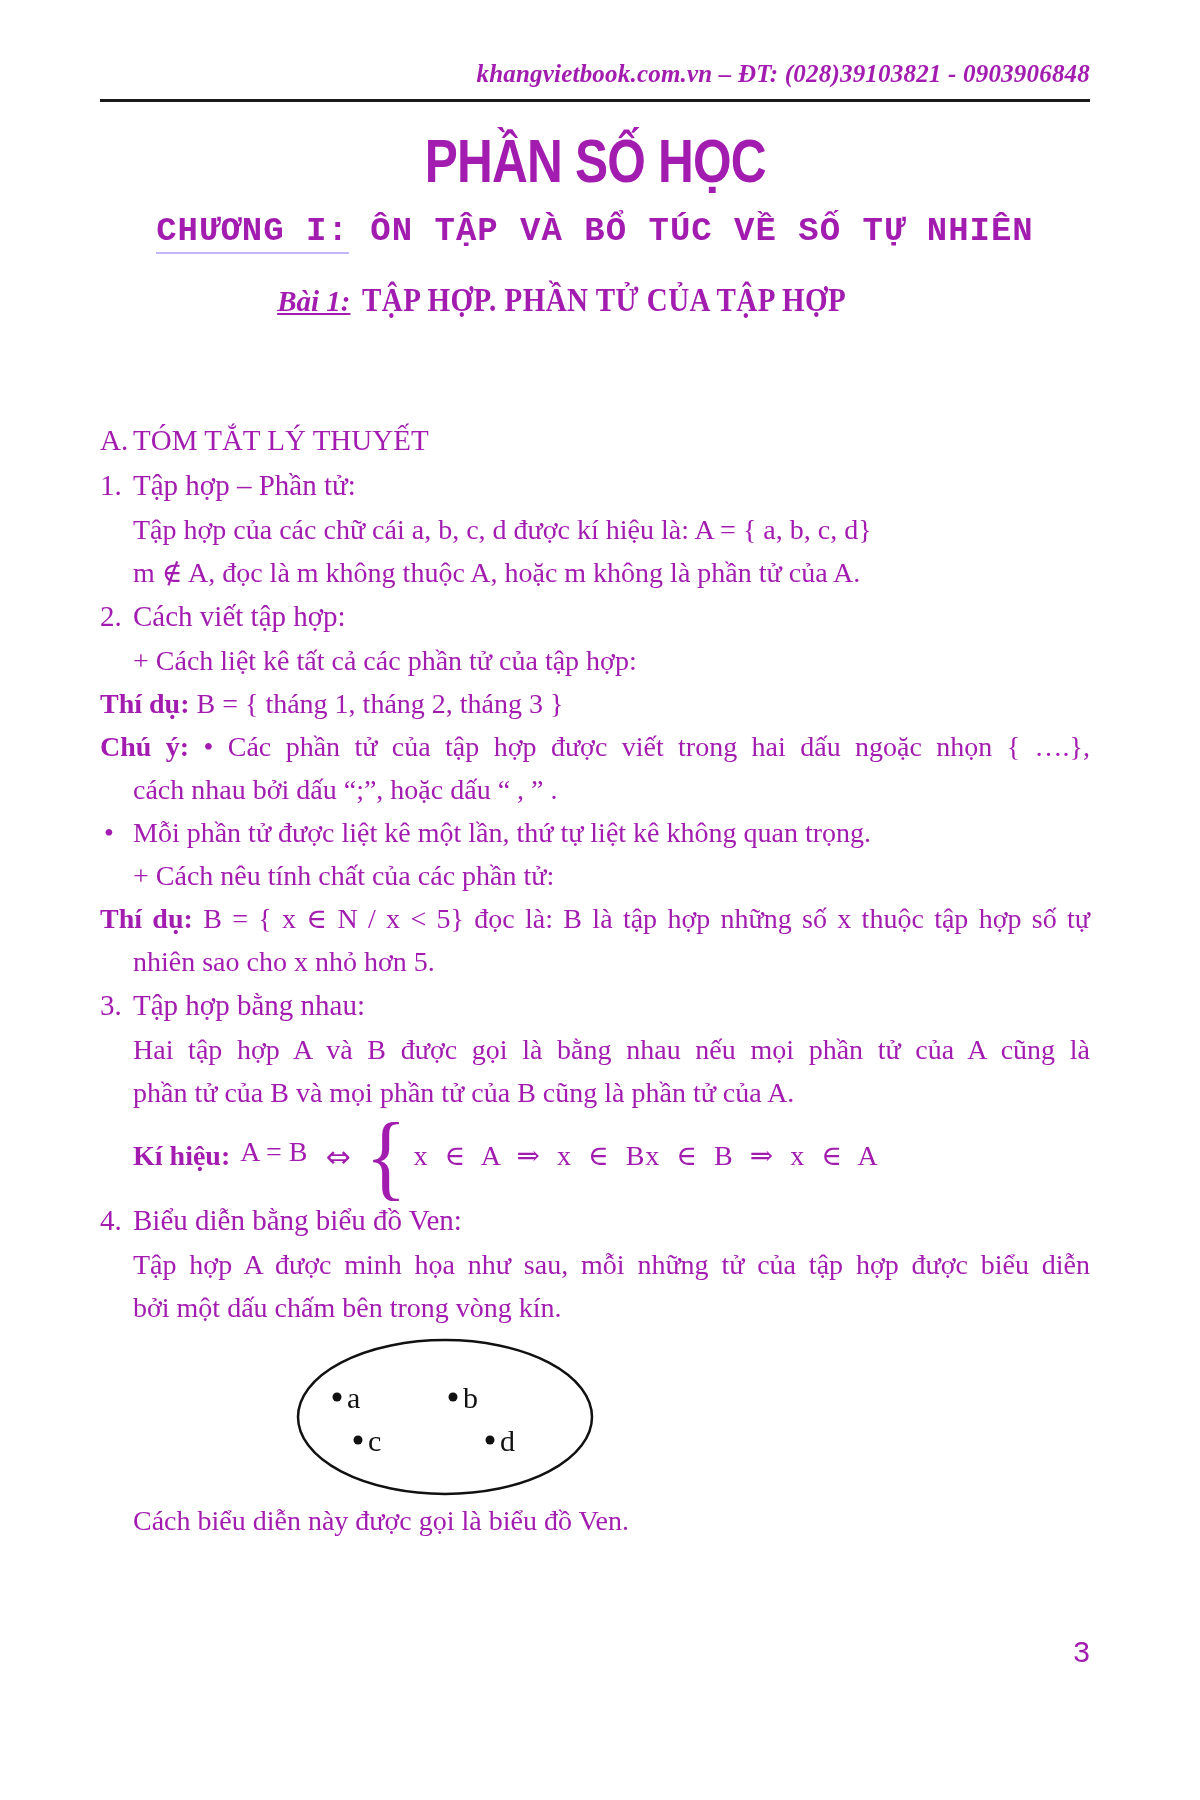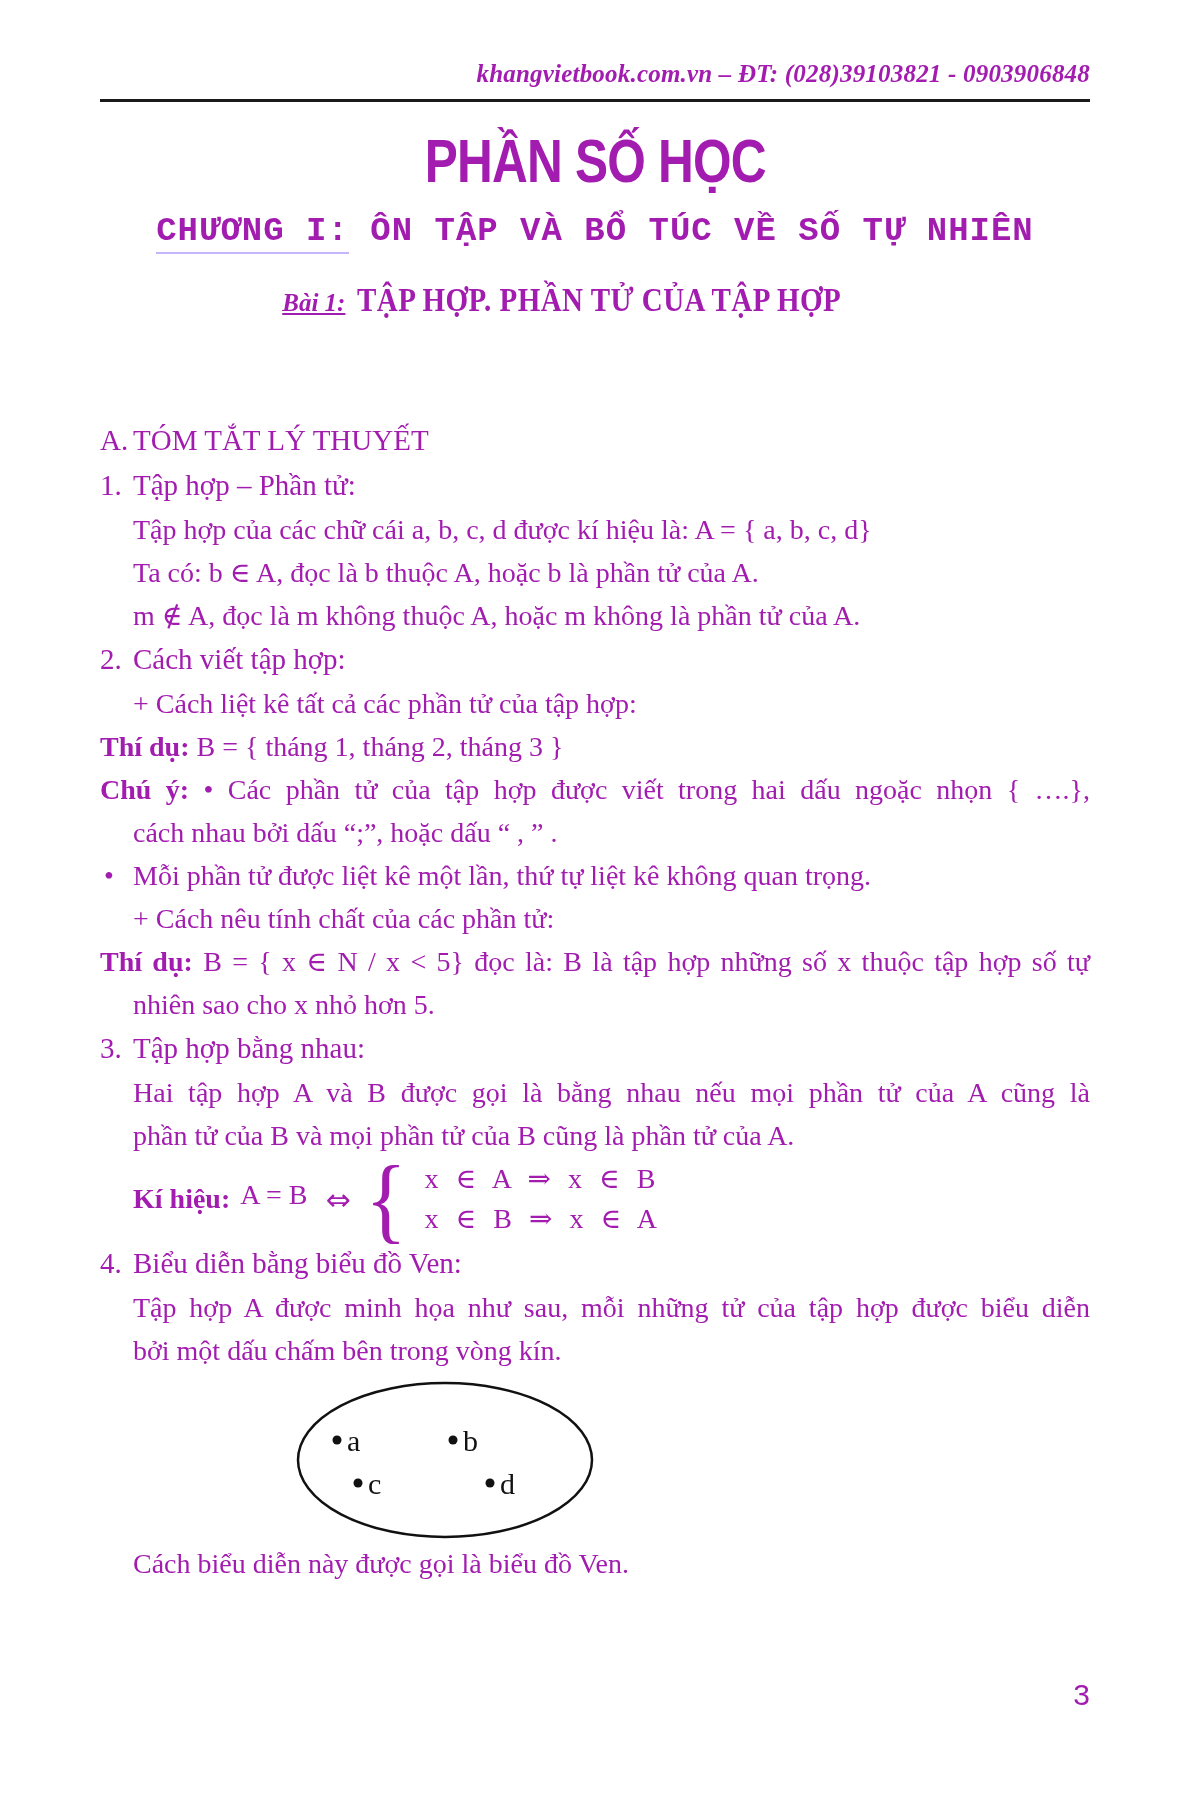--- a/index.html
+++ b/index.html
@@ -21,38 +21,38 @@
     display:inline-block;transform:scaleX(.8);transform-origin:center;
     font-family:"Liberation Sans","DejaVu Sans",sans-serif;
     font-weight:800;font-size:62px;line-height:78px;letter-spacing:-1px;white-space:nowrap;
   }
   
   .chapter{margin-top:8px;text-align:center;font-family:"Liberation Mono","DejaVu Sans Mono",monospace;
     font-weight:bold;font-size:34px;line-height:46px;letter-spacing:1px;white-space:nowrap;}
   .chapter .lbl{border-bottom:2px solid #c4b5fd;padding-bottom:2px;}
   
   .lesson{margin-top:28px;text-align:center;height:40px;white-space:nowrap;}
-  .lesson .lbl{font-style:italic;font-weight:bold;font-size:25px;text-decoration:underline;}
+  .lesson .lbl{font-style:italic;font-weight:bold;font-size:29px;text-decoration:underline;}
   .lesson .ttl{display:inline-block;margin-left:12px;font-weight:bold;font-size:33px;
     transform:scaleX(.88);transform-origin:left center;letter-spacing:.5px;}
   
   .head{font-weight:normal;font-size:29px;line-height:45px;}
   .head .hnum{display:inline-block;width:33px;}
   .secA{margin-top:96px;}
   .ln{font-size:28px;line-height:43px;}
   .ind{padding-left:33px;}
   .just{text-align:justify;text-align-last:justify;}
   .b{font-weight:bold;}
   .blt{display:inline-block;width:33px;padding-left:4px;box-sizing:border-box;}
   
   .formula{display:flex;align-items:center;margin-left:33px;height:84px;font-size:28px;}
   .formula .gap{margin:0 6px 8px 10px;text-align:right;}
   .equiv{font-size:30px;margin:0 12px;font-family:"DejaVu Sans",sans-serif;}
   .brace{font-size:96px;line-height:80px;font-weight:300;transform:scaleX(.9);}
-  .cases{display:flex;flex-direction:column;margin-left:16px;}
+  .cases{display:flex;flex-direction:row;margin-left:5px;}
   .case{font-size:28px;line-height:40px;letter-spacing:1px;word-spacing:8px;}
   
   .venn{margin:8px 0 0 195px;display:block;}
   .venn text{font-family:"Liberation Serif","DejaVu Serif",serif;font-size:30px;fill:#111;}
   .caption{margin-top:2px;}
   
   .pageno{margin-top:92px;text-align:right;
     font-family:"Liberation Sans","DejaVu Sans",sans-serif;font-size:30px;line-height:36px;}
 </style>
 </head>
@@ -75,21 +75,20 @@
   </div>
 
   <div class="head secA">
     <span class="hnum">A.</span><span>TÓM TẮT LÝ THUYẾT</span>
   </div>
 
   <div class="head">
     <span class="hnum">1.</span><span>Tập hợp – Phần tử:</span>
   </div>
   <div class="ln ind">Tập hợp của các chữ cái a, b, c, d được kí hiệu là: A = { a, b, c, d}</div>
-  <div class="ln ind">Ta có: b ∈ A, đọc là b thuộc A, hoặc b là phần tử của A.</div>
   <div class="ln ind">m ∉ A, đọc là m không thuộc A, hoặc m không là phần tử của A.</div>
 
   <div class="head">
     <span class="hnum">2.</span><span>Cách viết tập hợp:</span>
   </div>
   <div class="ln ind">+ Cách liệt kê tất cả các phần tử của tập hợp:</div>
   <div class="ln"><span class="b">Thí dụ:</span><span> B = { tháng 1, tháng 2, tháng 3 }</span></div>
   <div class="ln just"><span class="b">Chú ý:</span><span> • Các phần tử của tập hợp được viết trong hai dấu ngoặc nhọn { ….},</span></div>
   <div class="ln ind">cách nhau bởi dấu  “;”, hoặc dấu “ , ” .</div>
   <div class="ln"><span class="blt">•</span><span>Mỗi phần tử được liệt kê một lần, thứ tự liệt kê không quan trọng.</span></div>

